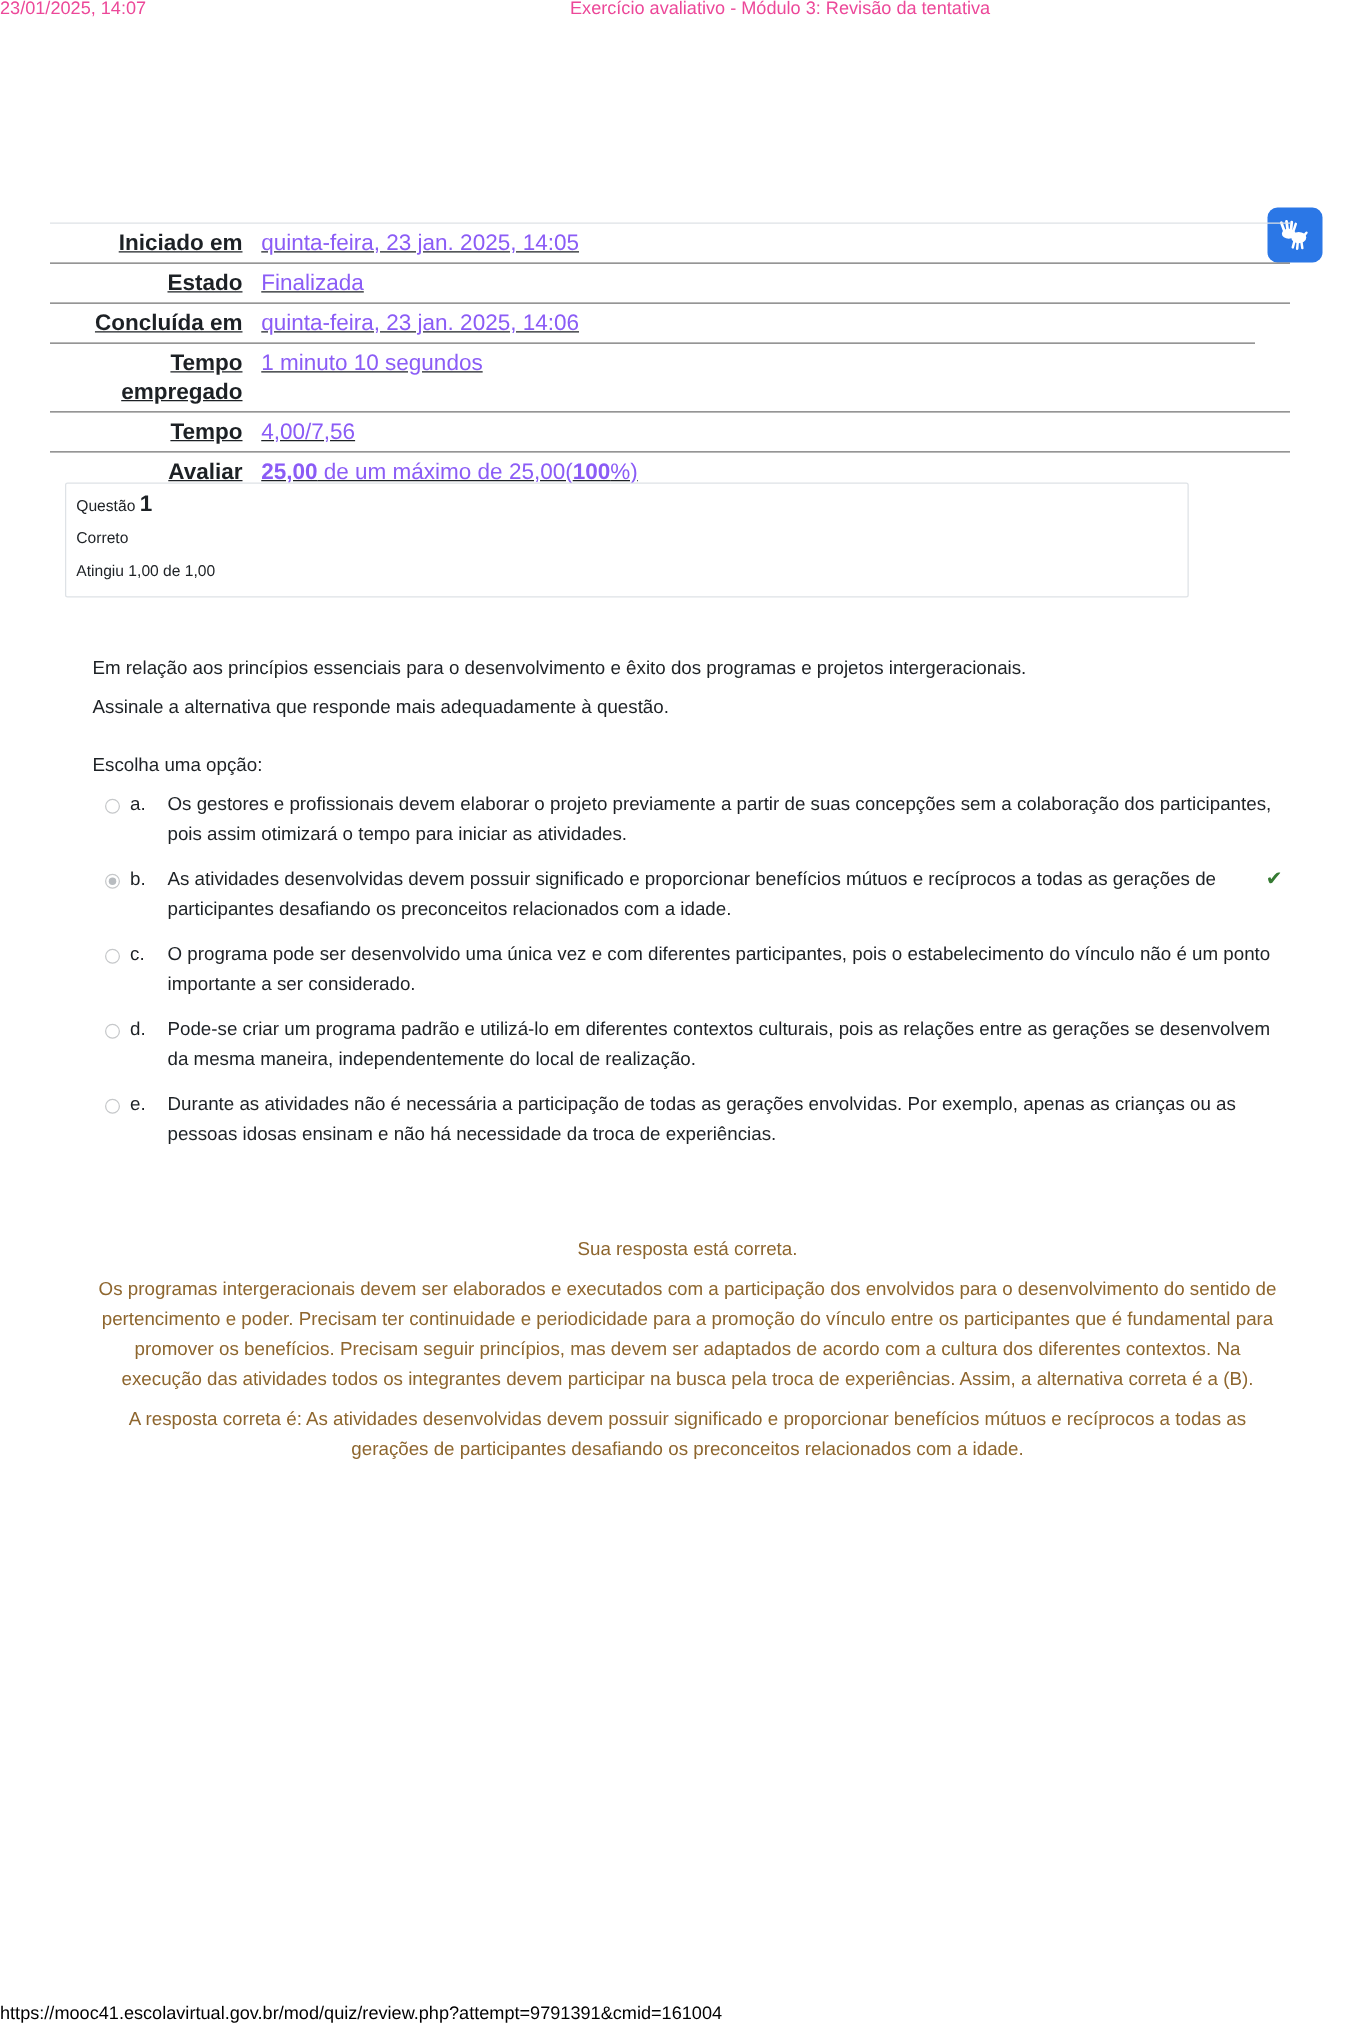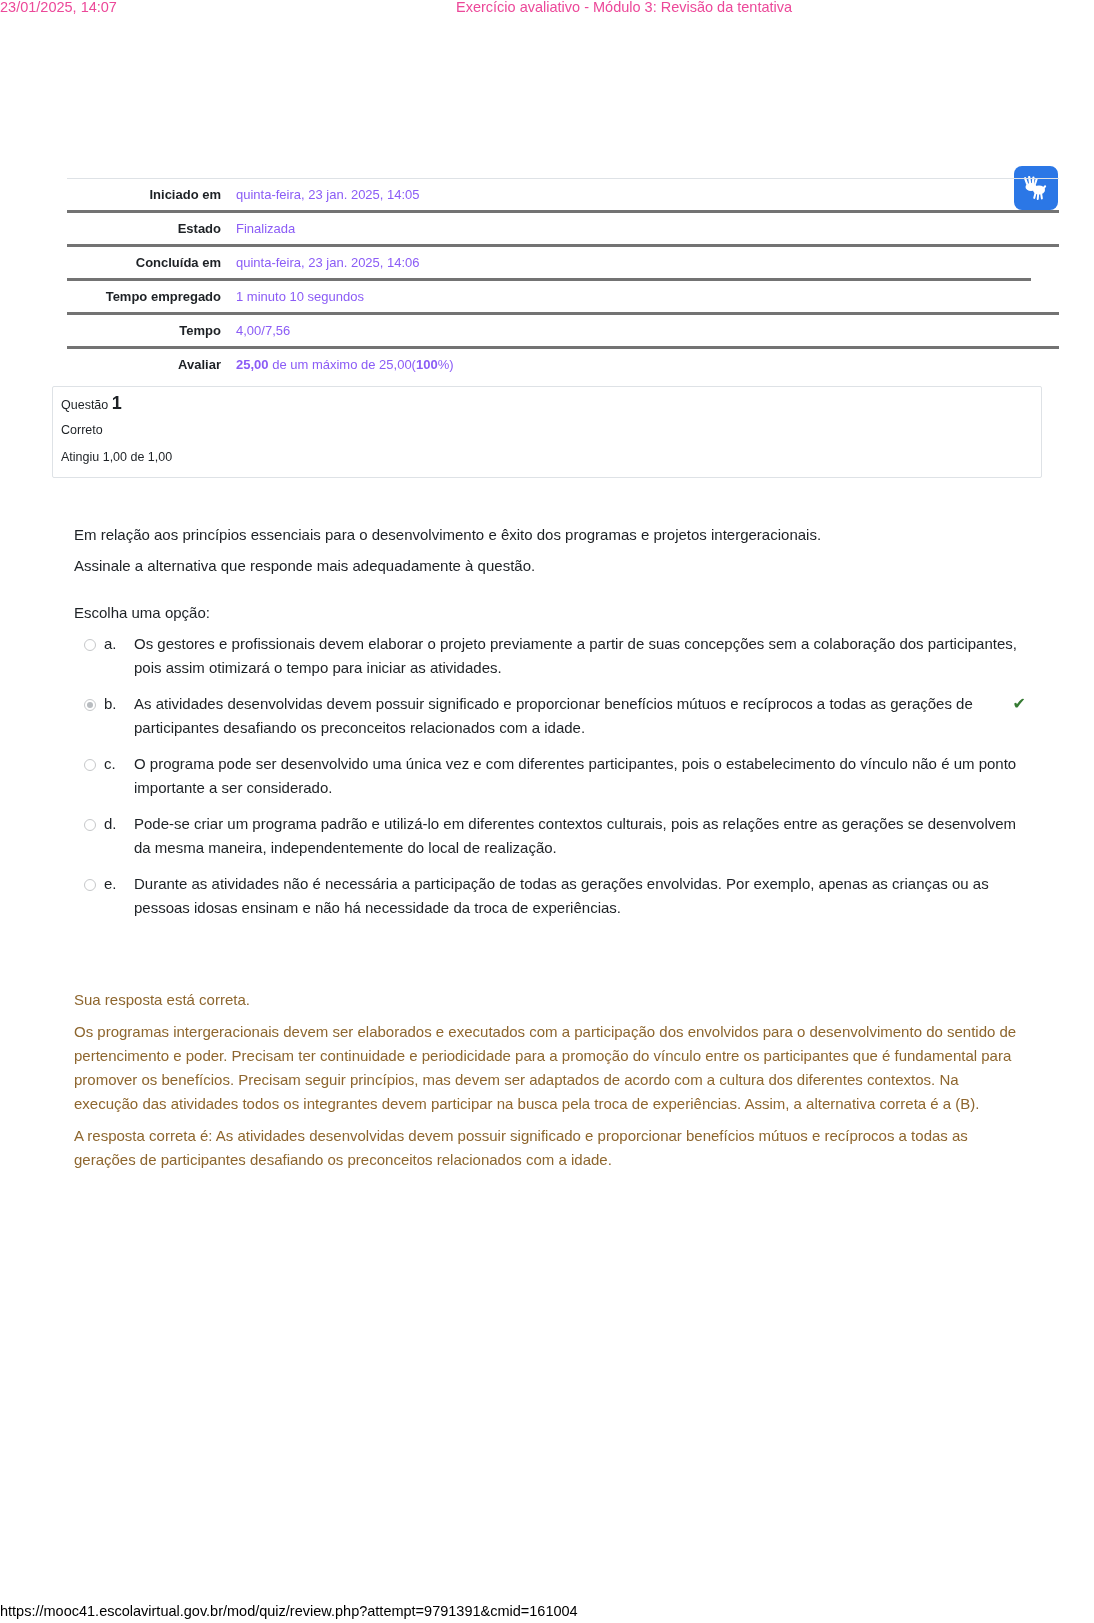--- a/index.html
+++ b/index.html
@@ -8,49 +8,49 @@
   .print-header { position:absolute; top:0; left:0; width:1094px; height:18px; font-size:14.5px; color:#ec4899; }
   .print-header .date { position:absolute; left:0; top:-1px; }
   .print-header .title { position:absolute; left:456px; top:-1px; }
   .print-footer { position:absolute; left:0; top:1603px; width:1094px; height:20px; font-size:14.5px; color:#000;padding-left:24px; }
   .print-footer .url { position:absolute; left:0; top:0; }
   .print-footer .page { position:absolute; right:2px; top:0; }
 
   .a11y-btn { position:absolute; left:1014px; top:166px; width:44px; height:44px; border-radius:8px;
               background:#2b77e6; display:flex; align-items:center; justify-content:center; }
 
-  .summary { position:absolute; left:67px; top:178px; width:992px; border-collapse:collapse; font-size:13px; }
-  .summary-row { display:flex; border-top:3px solid #737373; }
+  .summary { position:absolute; left:40px; top:178px; width:992px; border-collapse:collapse; font-size:18px;text-decoration:underline; }
+  .summary-row { display:flex; border-top:1px solid #737373; }
   .summary-row .th { width:154px; text-align:right; font-weight:bold; padding:4px 0; line-height:23px; color:#1d2125; }
   .summary-row .td { padding:4px 0 4px 15px; line-height:23px; color:#8b5cf6; }
   .summary-row.first { border-top:1px solid #dee2e6; }
   .summary-row.short { width:964px; }
 
-  .qinfo { position:absolute; left:52px; top:386px; width:990px; height:92px; border:1px solid #dee2e6;
+  .qinfo { position:absolute; left:52px; top:386px; width:899px; height:92px; border:1px solid #dee2e6;
            border-radius:2px; background:#fff; font-size:12.5px; box-sizing:border-box; padding:6px 8px; }
   .qinfo .qno { font-size:12.5px; line-height:20px; }
   .qinfo .qno b { font-size:18px; font-weight:bold; }
   .qinfo .state { margin-top:6px; line-height:18px; }
   .qinfo .grade { margin-top:9px; line-height:18px; }
 
   .qtext { position:absolute; left:74px; top:524px; font-size:15px; line-height:22px; }
   .qtext p { margin:0 0 9px 0; }
   .prompt { position:absolute; left:74px; top:604px; font-size:15px; }
 
   .answers { position:absolute; left:80px; top:632px; width:950px; font-size:15px; }
   .answer { display:flex; align-items:flex-start; margin-bottom:12px; line-height:24px; }
   .radio { width:12px; height:12px; border:1px solid #c6c8ca; border-radius:50%; margin:7px 8px 0 4px; flex-shrink:0; background:#fff; box-sizing:border-box; }
   .radio.checked { border-color:#c6c8ca; }
   .radio.checked::after { content:""; display:block; width:6px; height:6px; margin:2px; border-radius:50%; background:#b8bcc0; }
   .letter { width:30px; flex-shrink:0; }
   .atext { flex:1; }
   .check { color:#357a32; font-size:16px; margin-left:10px; margin-right:4px; flex-shrink:0; }
 
   .feedback { position:absolute; left:74px; top:988px; width:952px; font-size:15px; line-height:24px; color:#8e662e; }
-  .feedback p { margin:0 0 8px 0; }
+  .feedback p { margin:0 0 8px 0;text-align:center; }
 </style>
 </head>
 <body>
 
 <div class="print-header">
   <span class="date">23/01/2025, 14:07</span>
   <span class="title">Exercício avaliativo - Módulo 3: Revisão da tentativa</span>
 </div>
 
 <div class="a11y-btn">

